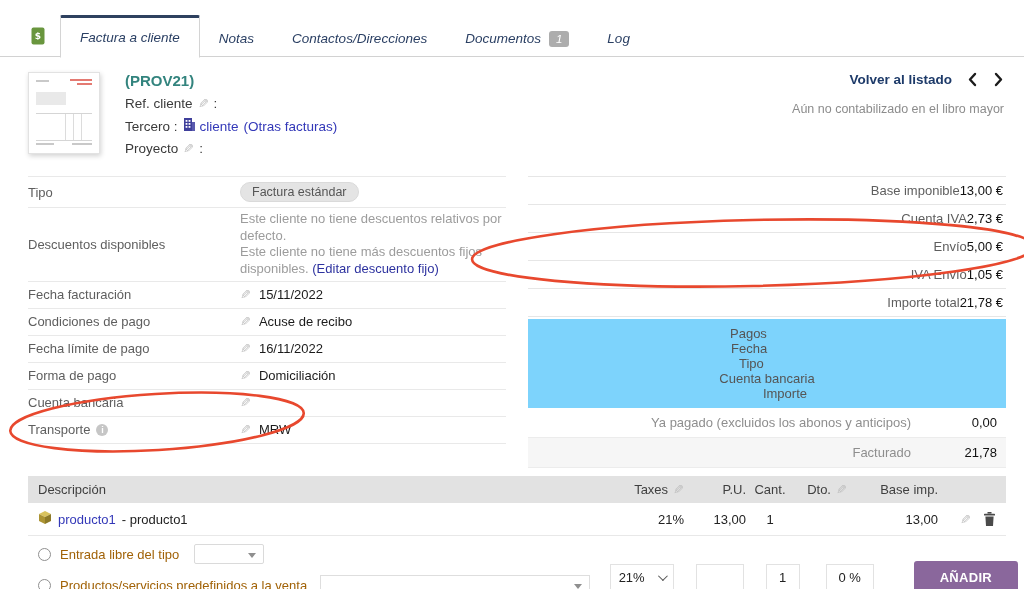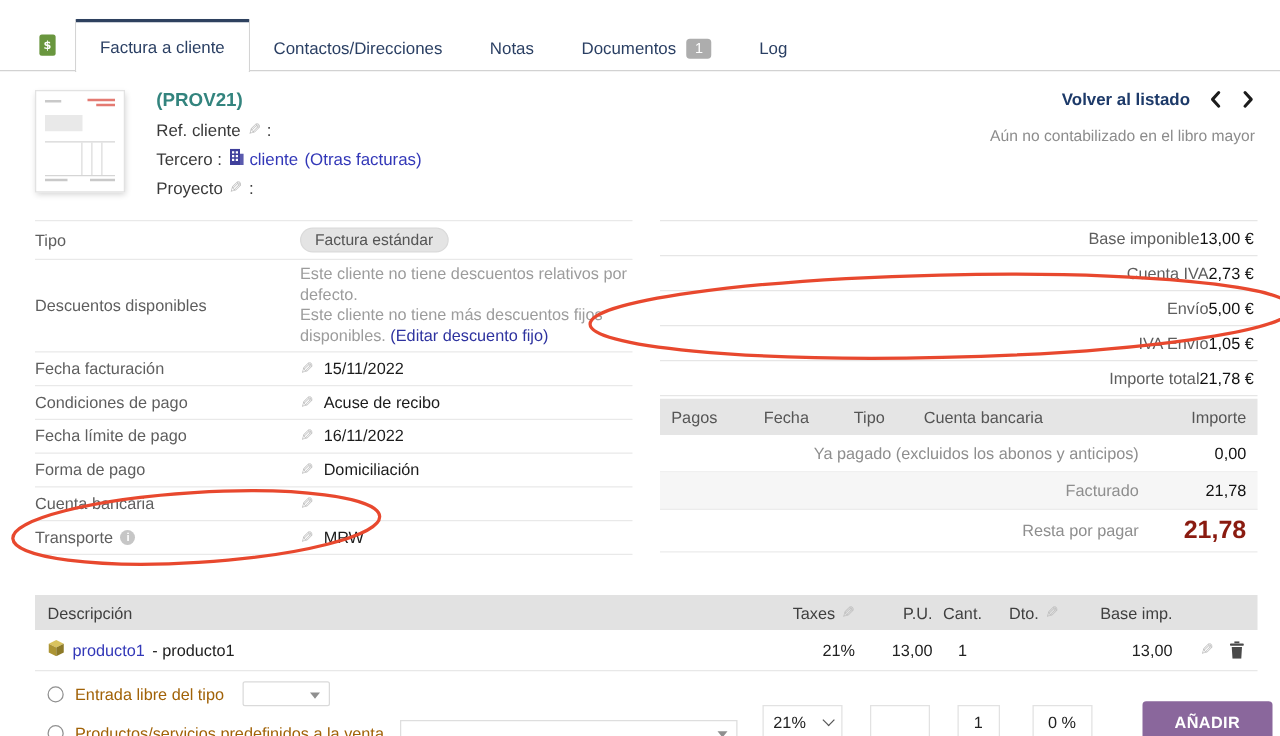--- a/index.html
+++ b/index.html
@@ -2,21 +2,21 @@
 <html><head>
 <meta charset="utf-8">
 <style>
   * { margin:0; padding:0; box-sizing:border-box; }
   body { width:1024px; height:589px; background:#fff; font-family:"Liberation Sans","DejaVu Sans",sans-serif; color:#222; }
   #app { position:relative; width:1024px; height:589px; overflow:hidden; background:#fff; }
 
   
   .tabbar { position:absolute; top:0; left:0; width:100%; height:57px; border-bottom:1px solid #d2d2d2; background:#fff; }
   .doc-icon { position:absolute; left:31px; top:27px; }
-  .tabs { position:absolute; left:60px; top:16px; display:flex; align-items:flex-end; height:42px; }
+  .tabs { position:absolute; left:60px; top:16px; display:flex; align-items:flex-end; height:42px;font-style:italic; }
   .tab { display:flex; align-items:center; padding:0 19px; height:39px; font-size:13.5px; color:#2a3f63; cursor:pointer; }
   .tab.active { background:#fff; border:1px solid #d4d4d4; border-bottom:1px solid #fff; border-top:3px solid #2e415f; height:43px; position:relative; z-index:2; border-radius:2px 2px 0 0; }
   .tab-badge { margin-left:8px; background:#adadad; color:#fff; font-size:11.5px; border-radius:3px; padding:2px 7px; }
 
   
   .page-head { position:absolute; top:70px; left:28px; right:20px; height:100px; }
   .thumb { position:absolute; left:0; top:2px; width:72px; height:82px; background:#fff; border:1px solid #e2e2e2; box-shadow:1px 2px 5px rgba(0,0,0,.18); }
   .thumb .tl { position:absolute; background:#c9c9c9; height:2px; }
   .thumb .red { position:absolute; background:#e47a72; height:2px; }
   .thumb .gbox { position:absolute; left:7px; top:19px; width:30px; height:13px; background:#e9e9e9; }
@@ -49,21 +49,21 @@
   .info-icon { width:12px; height:12px; border-radius:50%; background:#c6c6c6; color:#fff; font-size:9px; font-weight:bold; line-height:12px; text-align:center; display:inline-block; }
   .info-icon::after { content:"i"; }
 
   .trow { display:flex; justify-content:flex-end; align-items:center; border-bottom:1px solid #e6e6e6; padding:6px 3px; font-size:13px; min-height:27px; }
   .trow.first { border-top:1px solid #e6e6e6; }
   .tlabel { color:#5e5e5e; }
   .tval { color:#111; }
 
   
   .pay { margin-top:2px; }
-  .pay-head { display:flex; background:#e5e5e5; padding:7px 9px; color:#555; font-size:13px; align-items:center; }
+  .pay-head { display:flex; background:#7dd3fc; padding:7px 9px; color:#555; font-size:13px; align-items:center;flex-direction:column; }
   .ph-pagos { width:74px; } .ph-fecha { width:72px; } .ph-tipo { width:56px; } .ph-cb { flex:1; } .ph-imp { width:80px; text-align:right; }
   .pay-row { display:flex; justify-content:flex-end; align-items:center; padding:7px 9px; border-bottom:1px solid #ececec; font-size:13px; }
   .pay-label { color:#8e8e8e; }
   .pay-val { width:86px; text-align:right; color:#111; }
   .pay-row.billed { background:#f6f6f6; }
   .pay-row.remaining { padding:5px 9px; }
   .pay-row.remaining .pay-val { color:#8a1b10; font-weight:bold; font-size:20px; }
 
   
   .lines { position:absolute; top:476px; left:28px; width:978px; }
@@ -105,24 +105,24 @@
       <svg width="14" height="18" viewBox="0 0 14 18">
           <rect x="0.5" y="0.5" width="13" height="17" rx="2" fill="#69963e"></rect>
           <text x="7" y="12" font-size="9" font-weight="bold" fill="#fff" text-anchor="middle" font-family="DejaVu Sans">$</text>
         </svg>
     </span>
     <div class="tabs">
       <div class="tab active">
           <span>Factura a cliente</span>
         </div>
       <div class="tab">
+          <span>Notas</span>
+        </div>
+      <div class="tab">
           <span>Contactos/Direcciones</span>
-        </div>
-      <div class="tab">
-          <span>Notas</span>
         </div>
       <div class="tab">
           <span>Documentos</span>
           <span class="tab-badge">1</span>
         </div>
       <div class="tab">
           <span>Log</span>
         </div>
     </div>
   </div>

